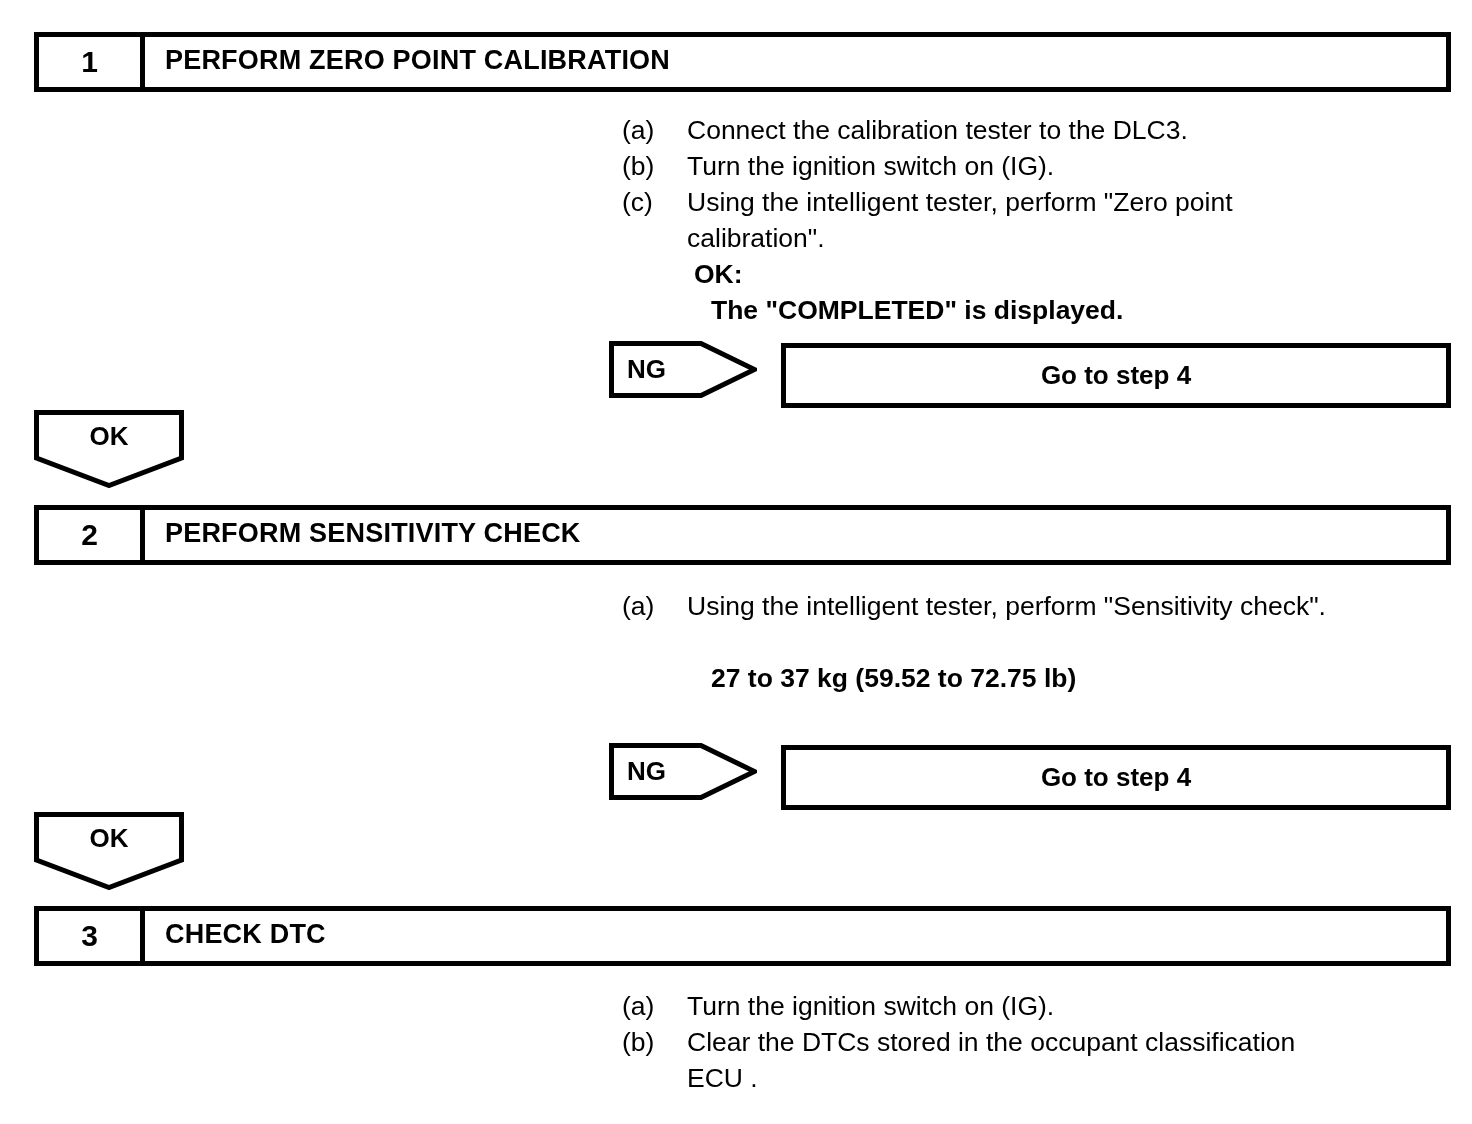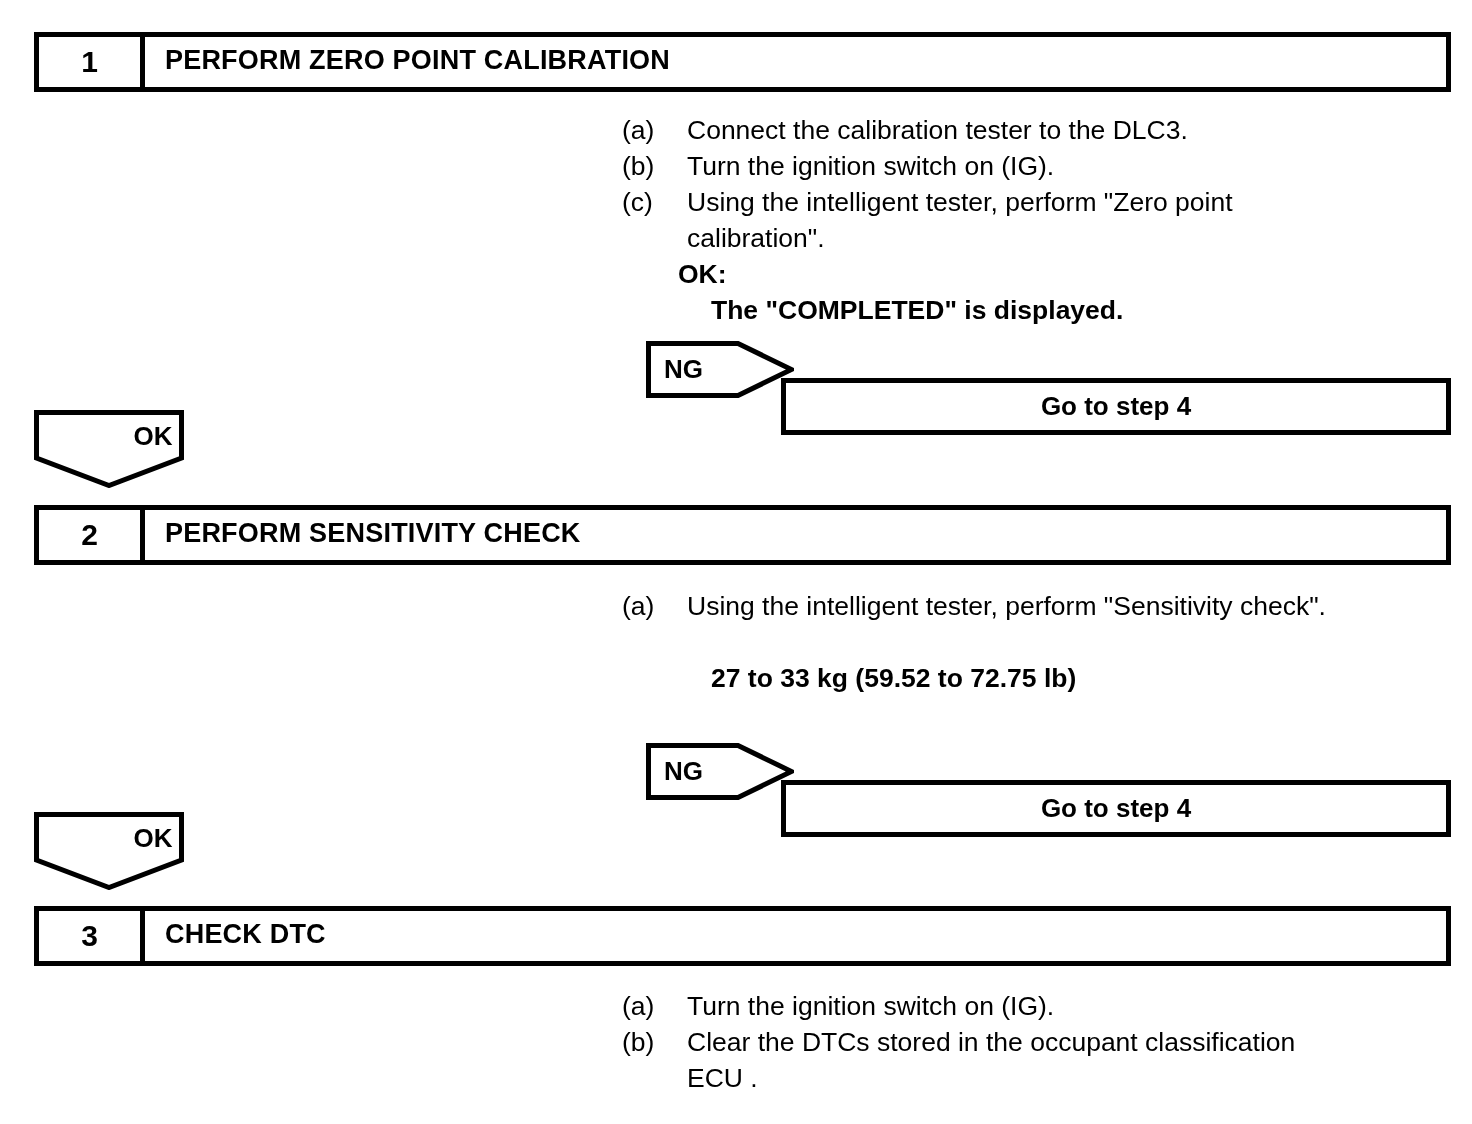--- a/index.html
+++ b/index.html
@@ -88,36 +88,36 @@
   }
   .cont-line {
     margin-left: 65px;
     font-size: 26.5px;
     line-height: 36px;
   }
   .emph {
     font-weight: bold;
     font-size: 26.5px;
     line-height: 36px;
-    margin-left: 56px;
+    margin-left: 72px;
   }
   .emph-indent {
     font-weight: bold;
     font-size: 26.5px;
     line-height: 36px;
     margin-left: 89px;
   }
   .spacer-line {
     height: 36px;
   }
 
   
   .ng-arrow {
     position: absolute;
-    left: 646px;
+    left: 609px;
     width: 148px;
     height: 57px;
   }
   .ng-arrow svg {
     display: block;
     width: 148px;
     height: 57px;
   }
   .ng-label {
     position: absolute;
@@ -128,30 +128,29 @@
     align-items: center;
     font-size: 26px;
     font-weight: bold;
   }
 
   
   .goto-box {
     position: absolute;
     left: 781px;
     width: 670px;
-    height: 57px;
+    height: 65px;
     border: 5px solid #000;
     box-sizing: border-box;
     background: #fff;
     display: flex;
     align-items: center;
     justify-content: center;
     font-size: 26px;
     font-weight: bold;
-    margin-top: 35px;
   }
 
   
   .ok-arrow {
     position: absolute;
     left: 34px;
     width: 150px;
     height: 78px;
   }
   .ok-arrow svg {
@@ -163,21 +162,20 @@
     position: absolute;
     left: 0;
     top: 0;
     width: 150px;
     height: 52px;
     display: flex;
     align-items: center;
     justify-content: center;
     font-size: 26px;
     font-weight: bold;
-    margin-left: 44px;
   }
 </style>
 </head>
 <body>
 
 <div class="canvas">
 
   <div class="step-box" style="top:32px;">
     <div class="step-num">1</div>
     <div class="step-title">PERFORM ZERO POINT CALIBRATION</div>
@@ -221,21 +219,21 @@
     <div class="step-num">2</div>
     <div class="step-title">PERFORM SENSITIVITY CHECK</div>
   </div>
 
   <div class="body-block" style="top:588px;">
     <div class="instr-row">
       <span class="instr-marker">(a)</span>
       <span class="instr-text">Using the intelligent tester, perform "Sensitivity check".</span>
     </div>
     <div class="spacer-line"></div>
-    <div class="emph-indent">27 to 33 kg (59.52 to 72.75 lb)</div>
+    <div class="emph-indent">27 to 37 kg (59.52 to 72.75 lb)</div>
   </div>
 
   <div class="ng-arrow" style="top:743px;">
     <svg viewBox="0 0 148 57" xmlns="http://www.w3.org/2000/svg">
       <polygon points="2.5,2.5 92,2.5 145.5,28.5 92,54.5 2.5,54.5" fill="#ffffff" stroke="#000000" stroke-width="5" stroke-linejoin="miter"></polygon>
     </svg>
     <div class="ng-label">NG</div>
   </div>
 
   <div class="goto-box" style="top:745px;">Go to step 4</div>

